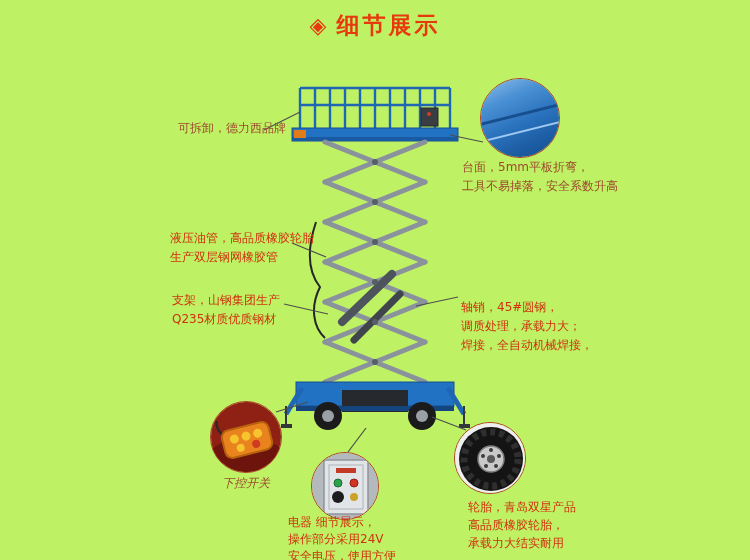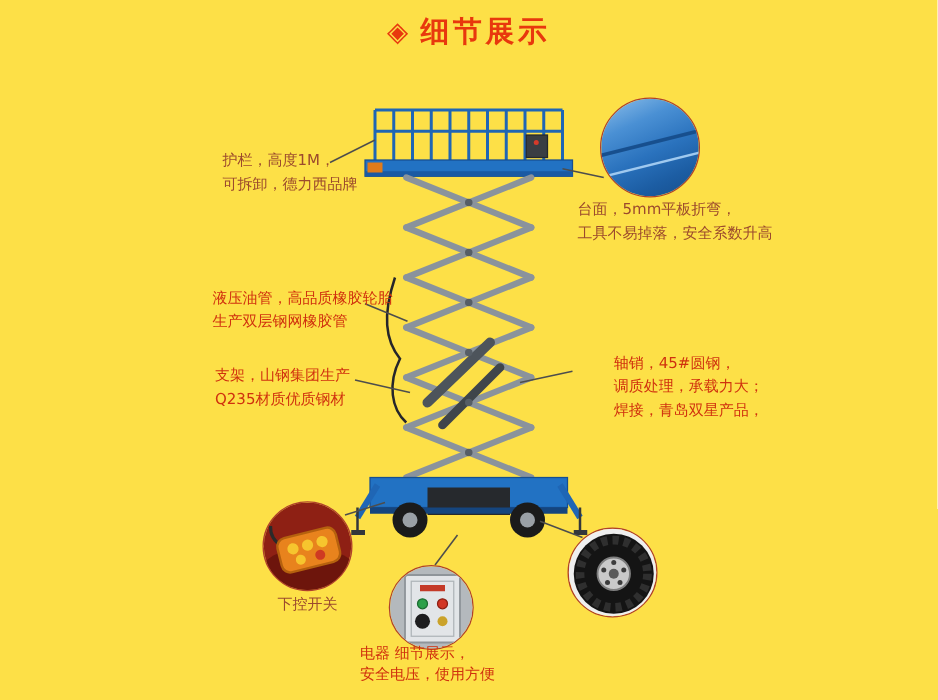--- a/index.html
+++ b/index.html
@@ -1,29 +1,29 @@
 <!DOCTYPE html>
 <html><head>
 <meta charset="utf-8">
 <style>
   * { margin:0; padding:0; box-sizing:border-box; }
   html,body { background:#fff; }
   body { font-family:"DejaVu Sans", sans-serif; }
-  .canvas { position:relative; width:750px; height:560px; background:#fde047; overflow:hidden; }
+  .canvas { position:relative; width:750px; height:560px; background:#bef264; overflow:hidden; }
 
   .page-title { position:absolute; top:10px; left:0; width:100%; text-align:center;
                 font-size:23px; font-weight:bold; color:#e8380d; letter-spacing:3px; }
   .page-title .diamond { margin-right:10px; letter-spacing:0; font-size:22px; }
 
   .machine { position:absolute; left:280px; top:82px; }
   .connectors { position:absolute; left:0; top:0; pointer-events:none; }
 
   .note { position:absolute; font-size:12px; line-height:19px; color:#d0310e; white-space:nowrap; }
   .note.brown { color:#9c4a2d; }
-  .note.center { text-align:center; }
+  .note.center { text-align:center;font-style:italic; }
 
   .circle { position:absolute; border-radius:50%; overflow:hidden; border:1px solid #b0402c; }
   .plate-bg { position:absolute; inset:0;
               background:linear-gradient(155deg,#8fc0ea 0%,#4a90d4 28%,#2a72bd 55%,#1c5da3 78%,#164e8c 100%); }
   .plate-line { position:absolute; left:-10px; right:-10px; height:3px; background:#174f8e; transform:rotate(-14deg); }
   .plate-line.l1 { top:34px; }
   .plate-line.l2 { top:52px; height:2px; background:#9fc9ef; }
 </style>
 </head>
 <body>
@@ -152,48 +152,53 @@
       <circle cx="36" cy="36" r="4" fill="#5a5a5a"></circle>
       <circle cx="36" cy="27" r="2" fill="#3c3c3c"></circle>
         <circle cx="44" cy="33" r="2" fill="#3c3c3c"></circle>
       <circle cx="41" cy="43" r="2" fill="#3c3c3c"></circle>
         <circle cx="31" cy="43" r="2" fill="#3c3c3c"></circle>
       <circle cx="28" cy="33" r="2" fill="#3c3c3c"></circle>
     </svg>
   </div>
 
   <div class="note brown" style="left:178px;top:119px;">
-    <div>护栏，高度1M，</div>
     <div>可拆卸，德力西品牌</div>
   </div>
 
   <div class="note brown" style="left:462px;top:158px;">
     <div>台面，5mm平板折弯，</div>
     <div>工具不易掉落，安全系数升高</div>
   </div>
 
   <div class="note" style="left:170px;top:229px;">
     <div>液压油管，高品质橡胶轮胎</div>
     <div>生产双层钢网橡胶管</div>
   </div>
 
   <div class="note" style="left:172px;top:291px;">
     <div>支架，山钢集团生产</div>
     <div>Q235材质优质钢材</div>
   </div>
 
-  <div class="note" style="left:461px;top:281px;margin-left:30px;">
+  <div class="note" style="left:461px;top:298px;">
     <div>轴销，45#圆钢，</div>
     <div>调质处理，承载力大；</div>
-    <div>焊接，青岛双星产品，</div>
+    <div>焊接，全自动机械焊接，</div>
   </div>
 
   <div class="note brown center" style="left:210px;top:474px;width:72px;">
     <div>下控开关</div>
   </div>
 
   <div class="note" style="left:288px;top:514px;line-height:17px;">
     <div>电器 细节展示，</div>
+    <div>操作部分采用24V</div>
     <div>安全电压，使用方便</div>
   </div>
 
+  <div class="note" style="left:468px;top:498px;line-height:18px;">
+    <div>轮胎，青岛双星产品</div>
+    <div>高品质橡胶轮胎，</div>
+    <div>承载力大结实耐用</div>
+  </div>
 
 </div>
 
 </body></html>

